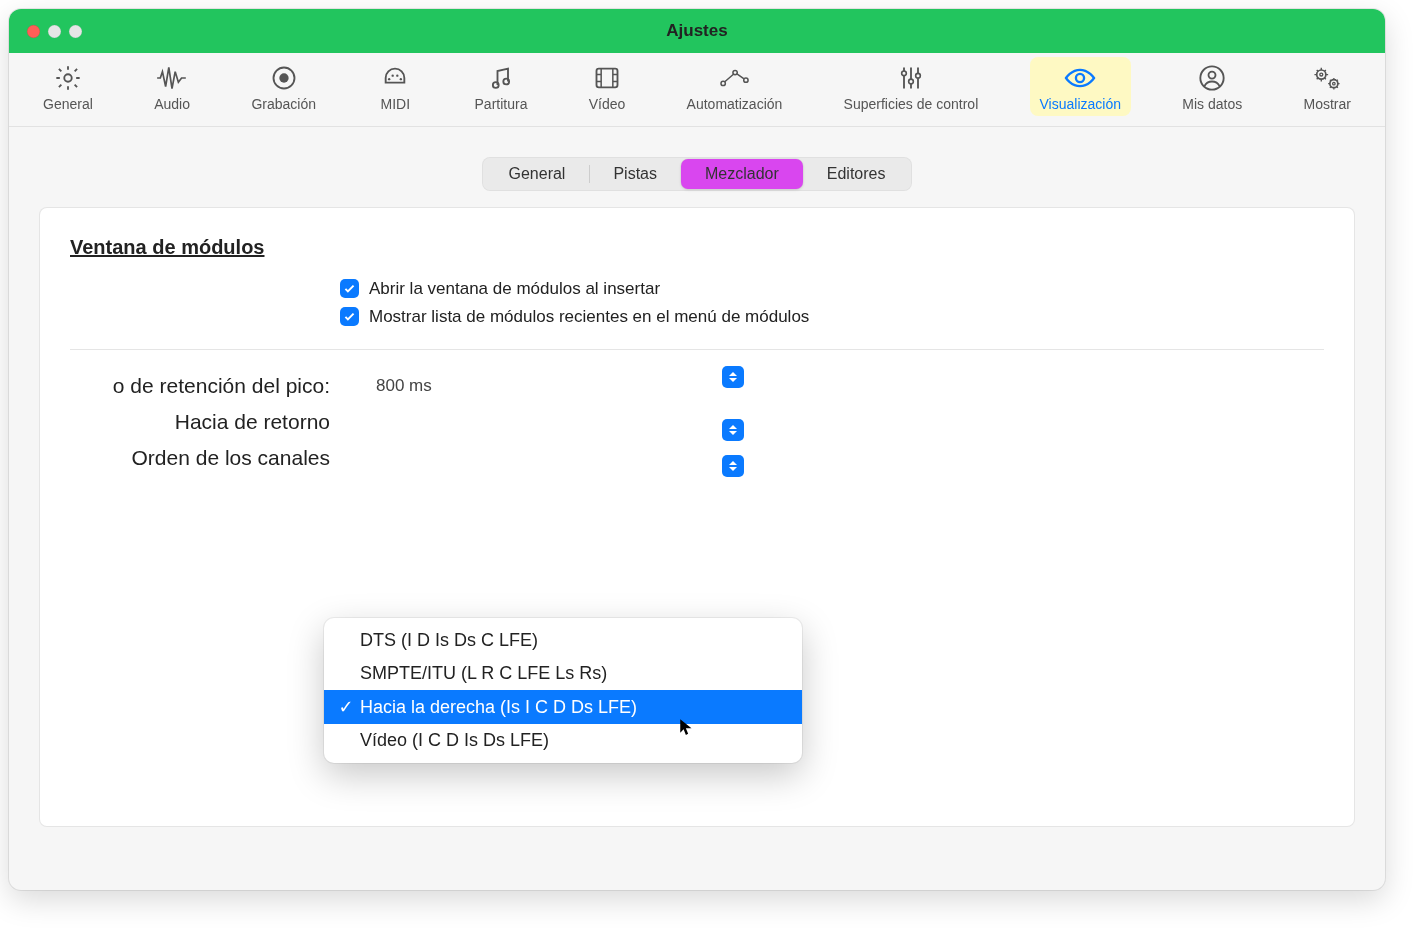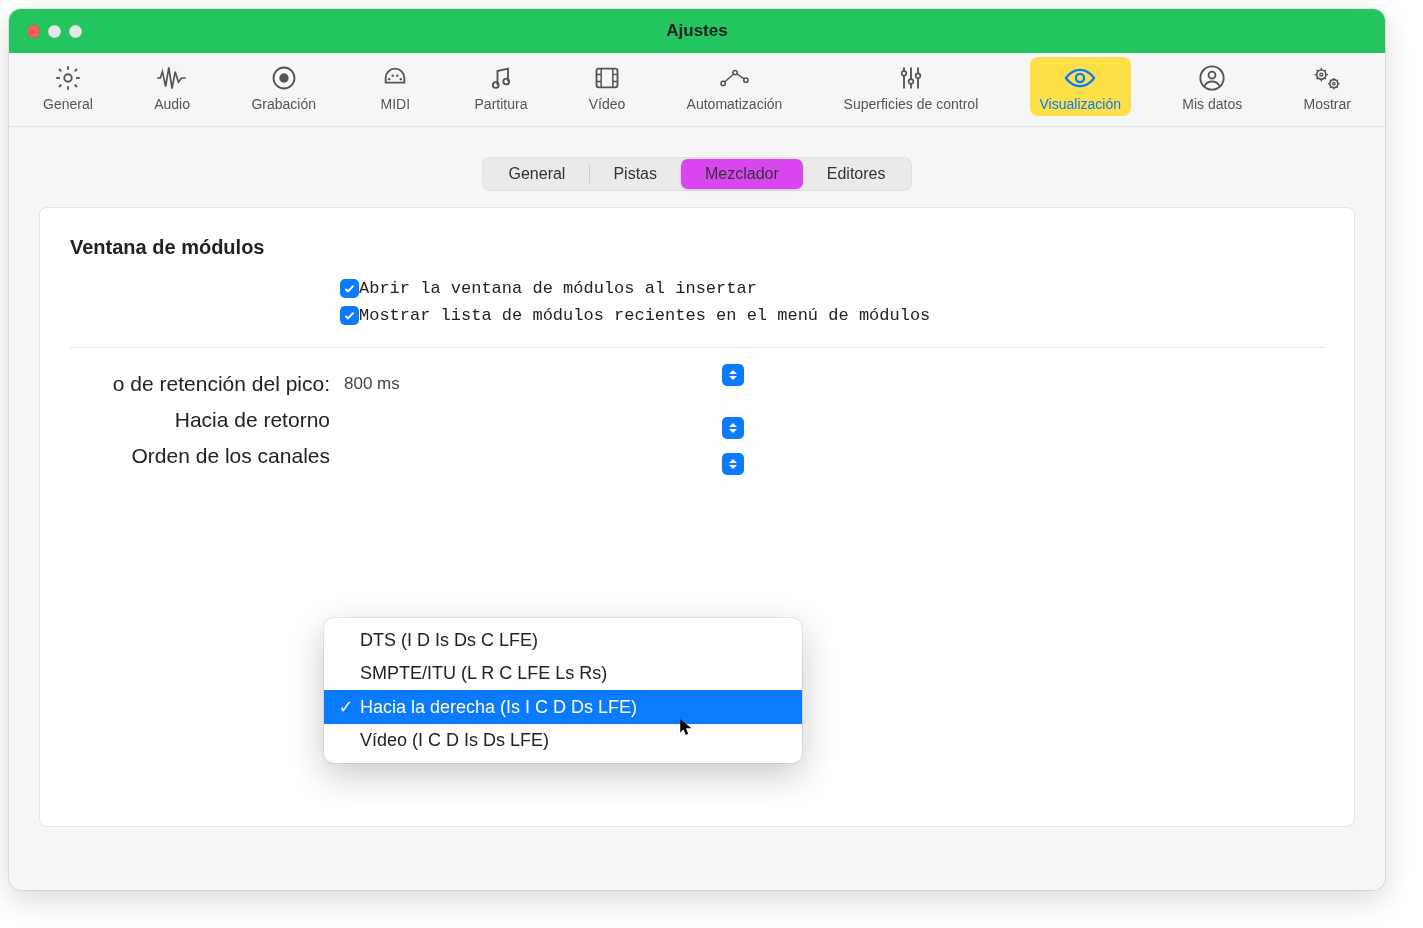--- a/index.html
+++ b/index.html
@@ -58,21 +58,21 @@
     display: flex;
     flex-direction: column;
     align-items: center;
     gap: 3px;
     cursor: default;
     padding: 6px 10px 4px 10px;
     border-radius: 8px;
     color: #555;
   }
   .toolbar-item.active {
-    background: #fde047;
+    background: #fef9c3;
     color: #0a7aff;
   }
   .toolbar-item .icon {
     width: 36px; height: 30px;
     display: flex; align-items: center; justify-content: center;
   }
   .toolbar-item svg { stroke: currentColor; fill: none; }
   .toolbar-label {
     font-size: 14px;
     color: inherit;
@@ -118,28 +118,29 @@
     border-radius: 8px;
     padding: 28px 0 40px 0;
     position: relative;
     min-height: 620px;
   }
   .section-title {
     font-size: 20px;
     font-weight: 700;
     color: #222;
     padding: 0 30px 16px 30px;
+    text-decoration: underline;
   }
   .checkbox-row {
     display: flex;
-    align-items: center;
+    align-items: flex-start;
+    gap: 10px;
     padding: 4px 30px 4px 300px;
     font-size: 17px;
     color: #222;
-    font-family: Liberation Mono, monospace;
   }
   .mac-checkbox {
     width: 19px; height: 19px;
     border-radius: 5px;
     background: #0a7aff;
     display: inline-flex;
     align-items: center;
     justify-content: center;
     flex-shrink: 0;
   }
@@ -163,20 +164,21 @@
   .form-label {
     width: 260px;
     text-align: right;
     font-size: 21px;
     color: #222;
     flex-shrink: 0;
   }
   .dropdown-value-inline {
     font-size: 17px;
     color: #444;
+    margin-left: 32px;
   }
   .popup-shell {
     position: relative;
     width: 400px;
   }
   .popup-arrow-chip {
     position: absolute;
     right: 0;
     top: -10px;
     width: 22px;

